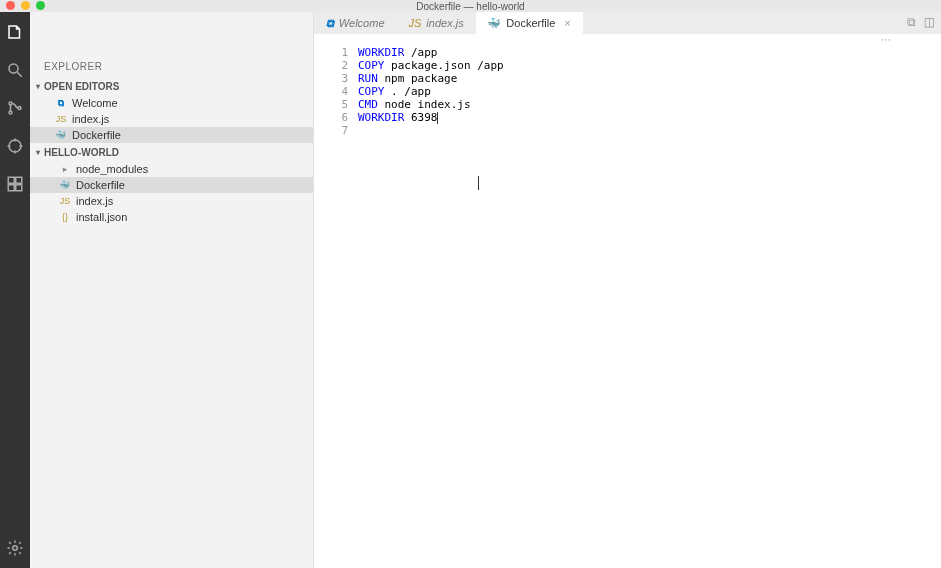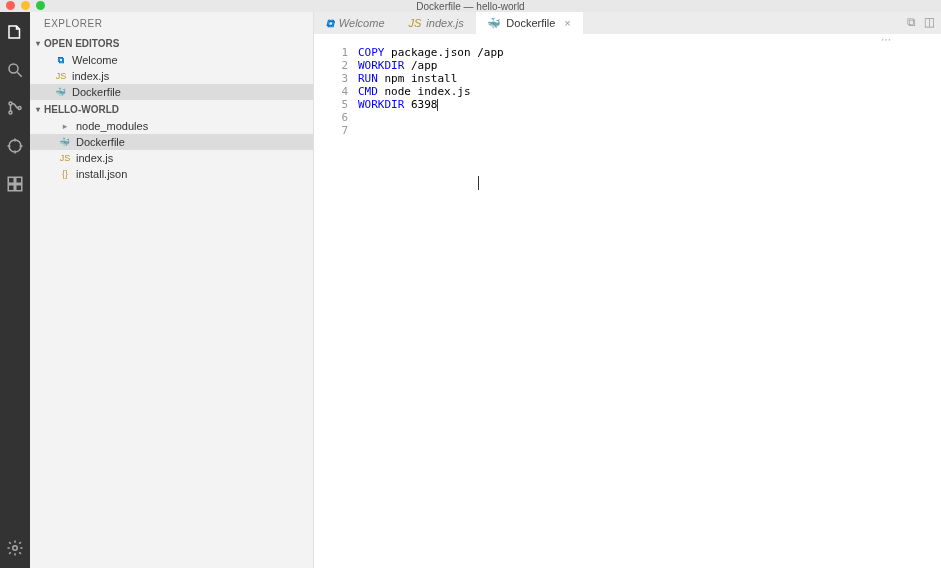--- a/index.html
+++ b/index.html
@@ -77,20 +77,21 @@
 }
 .sidebar-header {
   height: 22px;
   padding: 0 14px;
   font-size: 10px;
   letter-spacing: 0.5px;
   color: #6f6f6f;
   display: flex;
   align-items: center;
   text-transform: uppercase;
+  margin-top: 43px;
 }
 .section-header {
   height: 18px;
   padding: 0 6px;
   font-size: 10px;
   color: #555;
   font-weight: bold;
   display: flex;
   align-items: center;
   gap: 4px;
@@ -339,23 +340,24 @@
       <div class="gutter">
         <div>1</div>
         <div>2</div>
         <div>3</div>
         <div>4</div>
         <div>5</div>
         <div>6</div>
         <div>7</div>
       </div>
       <div class="code">
+        <div class="line"><span class="kw">WORKDIR</span><span> /app</span></div>
         <div class="line"><span class="kw">COPY</span><span> package.json /app</span></div>
-        <div class="line"><span class="kw">WORKDIR</span><span> /app</span></div>
-        <div class="line"><span class="kw">RUN</span><span> npm install</span></div>
+        <div class="line"><span class="kw">RUN</span><span> npm package</span></div>
+        <div class="line"><span class="kw">COPY</span><span> . /app</span></div>
         <div class="line"><span class="kw">CMD</span><span> node index.js</span></div>
         <div class="line"><span class="kw">WORKDIR</span><span> 6398</span><span class="cursor-mark"></span></div>
         <div class="text-cursor"></div>
       </div>
     </div>
   </div>
 
 </div>
 
 </body></html>

